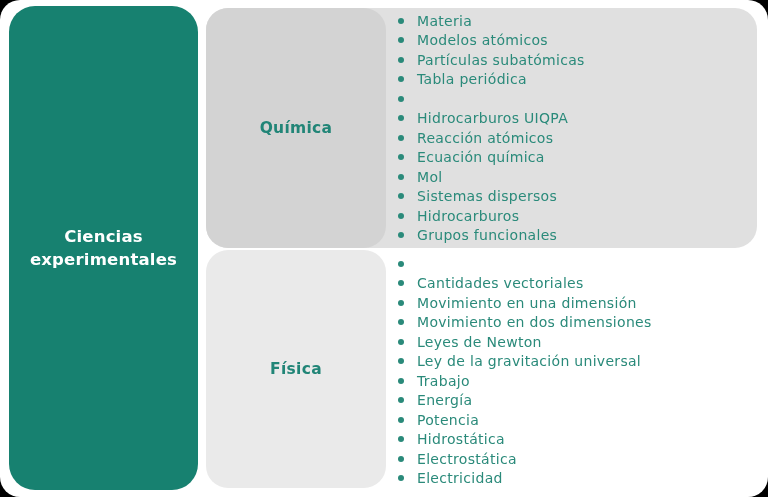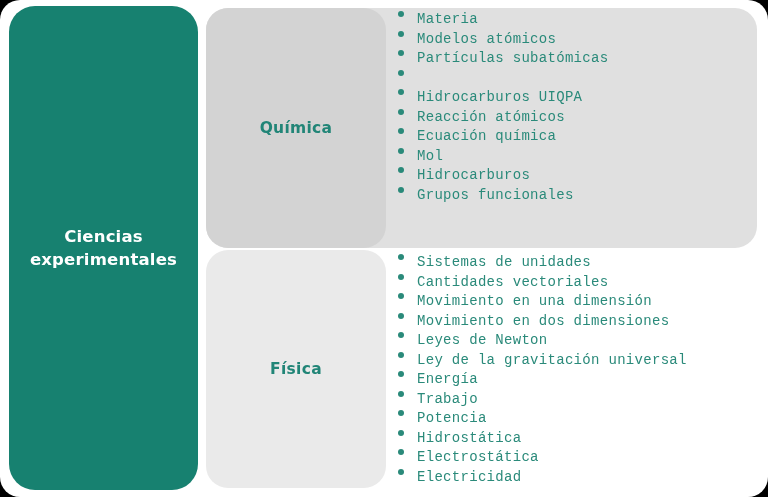--- a/index.html
+++ b/index.html
@@ -45,23 +45,22 @@
   .branch-label {
     color:var(--label_teal, #218577); font-weight:bold;
     font-size:15.5px; letter-spacing:0.3px;
   }
   .topic-list {
     position:absolute; left:398px; margin:0; padding:0; list-style:none;
   }
   #quimica-list { top:11px; }
   #fisica-list  { top:254px; }
   .topic-item {
-    display:flex; height:19.5px;
+    display:flex; align-items:center; height:19.5px;
     white-space:nowrap;
-    font-family:Liberation Mono, monospace;
   }
   .bullet {
     flex:none; width:6px; height:6px; border-radius:50%;
     background:var(--text_teal, #2a8a7a); margin-right:13px;
   }
   .topic-text {
     color:var(--text_teal, #2a8a7a); font-size:14px; letter-spacing:0.3px;
   }
 </style>
 </head>
@@ -91,51 +90,58 @@
       <li class="topic-item">
         <span class="bullet"></span>
         <span class="topic-text">Modelos atómicos</span>
       </li>
       <li class="topic-item">
         <span class="bullet"></span>
         <span class="topic-text">Partículas subatómicas</span>
       </li>
       <li class="topic-item">
         <span class="bullet"></span>
+        <span class="topic-text">Tabla periódica</span>
+      </li>
+      <li class="topic-item">
+        <span class="bullet"></span>
       </li>
       <li class="topic-item">
         <span class="bullet"></span>
         <span class="topic-text">Hidrocarburos UIQPA</span>
       </li>
       <li class="topic-item">
         <span class="bullet"></span>
         <span class="topic-text">Reacción atómicos</span>
       </li>
       <li class="topic-item">
         <span class="bullet"></span>
         <span class="topic-text">Ecuación química</span>
       </li>
       <li class="topic-item">
         <span class="bullet"></span>
         <span class="topic-text">Mol</span>
       </li>
       <li class="topic-item">
         <span class="bullet"></span>
+        <span class="topic-text">Sistemas dispersos</span>
+      </li>
+      <li class="topic-item">
+        <span class="bullet"></span>
         <span class="topic-text">Hidrocarburos</span>
       </li>
       <li class="topic-item">
         <span class="bullet"></span>
         <span class="topic-text">Grupos funcionales</span>
       </li>
     </ul>
 
   <ul class="topic-list" id="fisica-list">
       <li class="topic-item">
         <span class="bullet"></span>
-        <span class="topic-text">Sistemas de unidades</span>
       </li>
       <li class="topic-item">
         <span class="bullet"></span>
         <span class="topic-text">Cantidades vectoriales</span>
       </li>
       <li class="topic-item">
         <span class="bullet"></span>
         <span class="topic-text">Movimiento en una dimensión</span>
       </li>
       <li class="topic-item">
@@ -145,25 +151,25 @@
       <li class="topic-item">
         <span class="bullet"></span>
         <span class="topic-text">Leyes de Newton</span>
       </li>
       <li class="topic-item">
         <span class="bullet"></span>
         <span class="topic-text">Ley de la gravitación universal</span>
       </li>
       <li class="topic-item">
         <span class="bullet"></span>
-        <span class="topic-text">Energía</span>
+        <span class="topic-text">Trabajo</span>
       </li>
       <li class="topic-item">
         <span class="bullet"></span>
-        <span class="topic-text">Trabajo</span>
+        <span class="topic-text">Energía</span>
       </li>
       <li class="topic-item">
         <span class="bullet"></span>
         <span class="topic-text">Potencia</span>
       </li>
       <li class="topic-item">
         <span class="bullet"></span>
         <span class="topic-text">Hidrostática</span>
       </li>
       <li class="topic-item">

